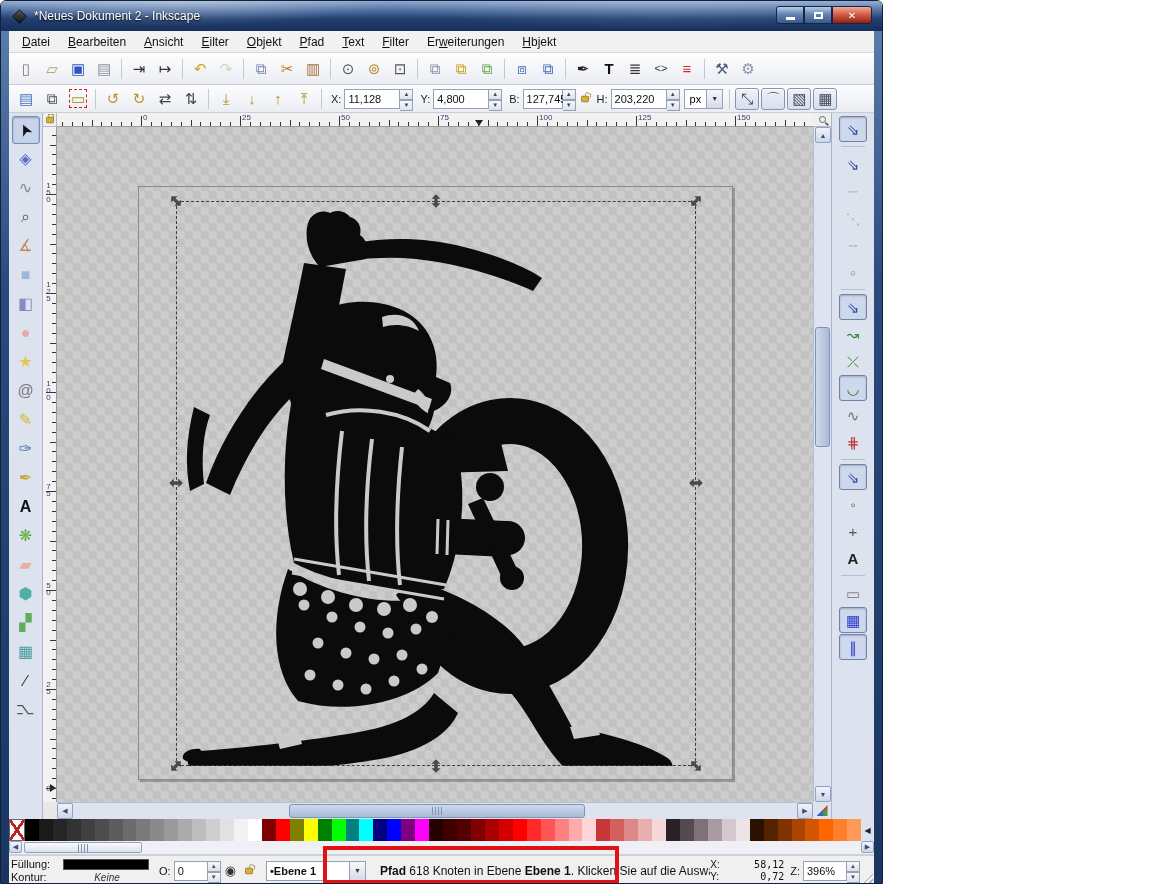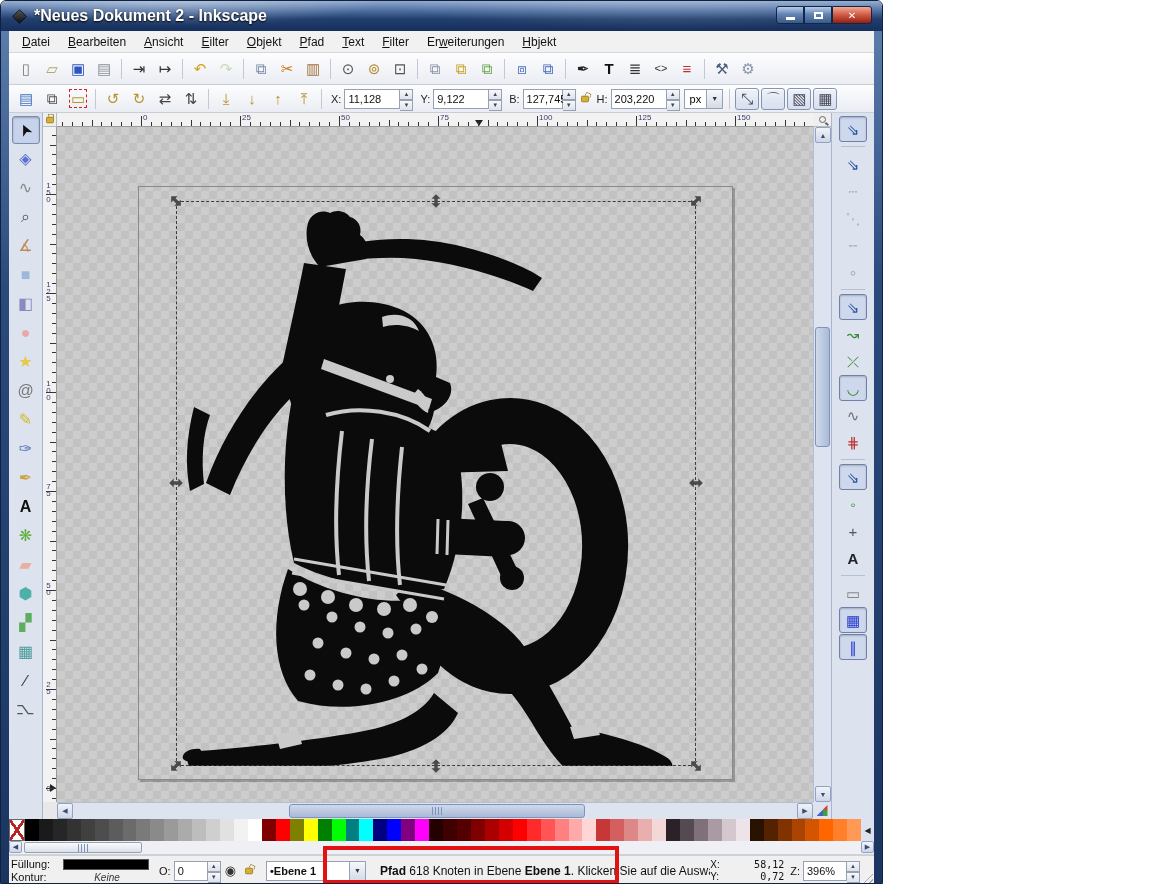--- a/index.html
+++ b/index.html
@@ -13,21 +13,21 @@
   .window::before, .window::after { content:""; position:absolute; top:30px; bottom:0; width:8px; z-index:5;
             background:linear-gradient(180deg,#5a7cab,#2a4a7c 30%,#1b3560); }
   .window::before { left:0; } .window::after { right:0; }
   .titlebar { position:absolute; left:0; top:0; right:0; height:30px;
             background:radial-gradient(ellipse 300px 40px at 20% -10%, rgba(255,255,255,.35), transparent 70%),
                        radial-gradient(ellipse 400px 50px at 75% -20%, rgba(255,255,255,.22), transparent 70%),
                        linear-gradient(180deg,#8ea9cd 0%,#49699c 35%,#223f6e 60%,#152f5c 100%);
             display:flex; align-items:center; padding:0 8px; z-index:6; }
   .appicon { width:13px; height:13px; background:linear-gradient(135deg,#555,#111); transform:rotate(45deg) scale(.8);
             border:1px solid #000; margin:0 8px 0 4px; flex:none; }
-  .title { color:#fff; font-size:16px; text-shadow:0 1px 2px #000; white-space:nowrap;font-weight:bold; }
+  .title { color:#fff; font-size:12px; text-shadow:0 1px 2px #000; white-space:nowrap; }
   .winbtns { position:absolute; right:10px; top:5px; display:flex; }
   .wbtn { width:28px; height:18px; display:flex; align-items:center; justify-content:center;
           border:1px solid #122645; color:#fff; font-size:9px;
           background:linear-gradient(180deg,#b9cce9,#6484b4 45%,#3a5a8a); }
   .wbtn.min { border-radius:3px 0 0 3px; }
   .wbtn.close { width:40px; border-radius:0 3px 3px 0;
           background:linear-gradient(180deg,#f0ab97,#d4604a 45%,#941f10); font-size:10px; }
   .glyph-min { display:block; width:9px; height:3px; background:#fff; margin-top:7px; }
   .glyph-max { display:block; width:9px; height:7px; border:2px solid #fff; }
 
@@ -336,21 +336,21 @@
       <span class="field">
         <label>X:</label>
         <span class="numbox" style="width:56px">11,128</span>
         <span class="spin">
             <b>▲</b>
             <b>▼</b>
           </span>
       </span>
       <span class="field">
         <label>Y:</label>
-        <span class="numbox" style="width:56px">9,122</span>
+        <span class="numbox" style="width:56px">4,800</span>
         <span class="spin">
             <b>▲</b>
             <b>▼</b>
           </span>
       </span>
       <span class="field">
         <label>B:</label>
         <span class="numbox" style="width:40px">127,745</span>
         <span class="spin">
             <b>▲</b>

